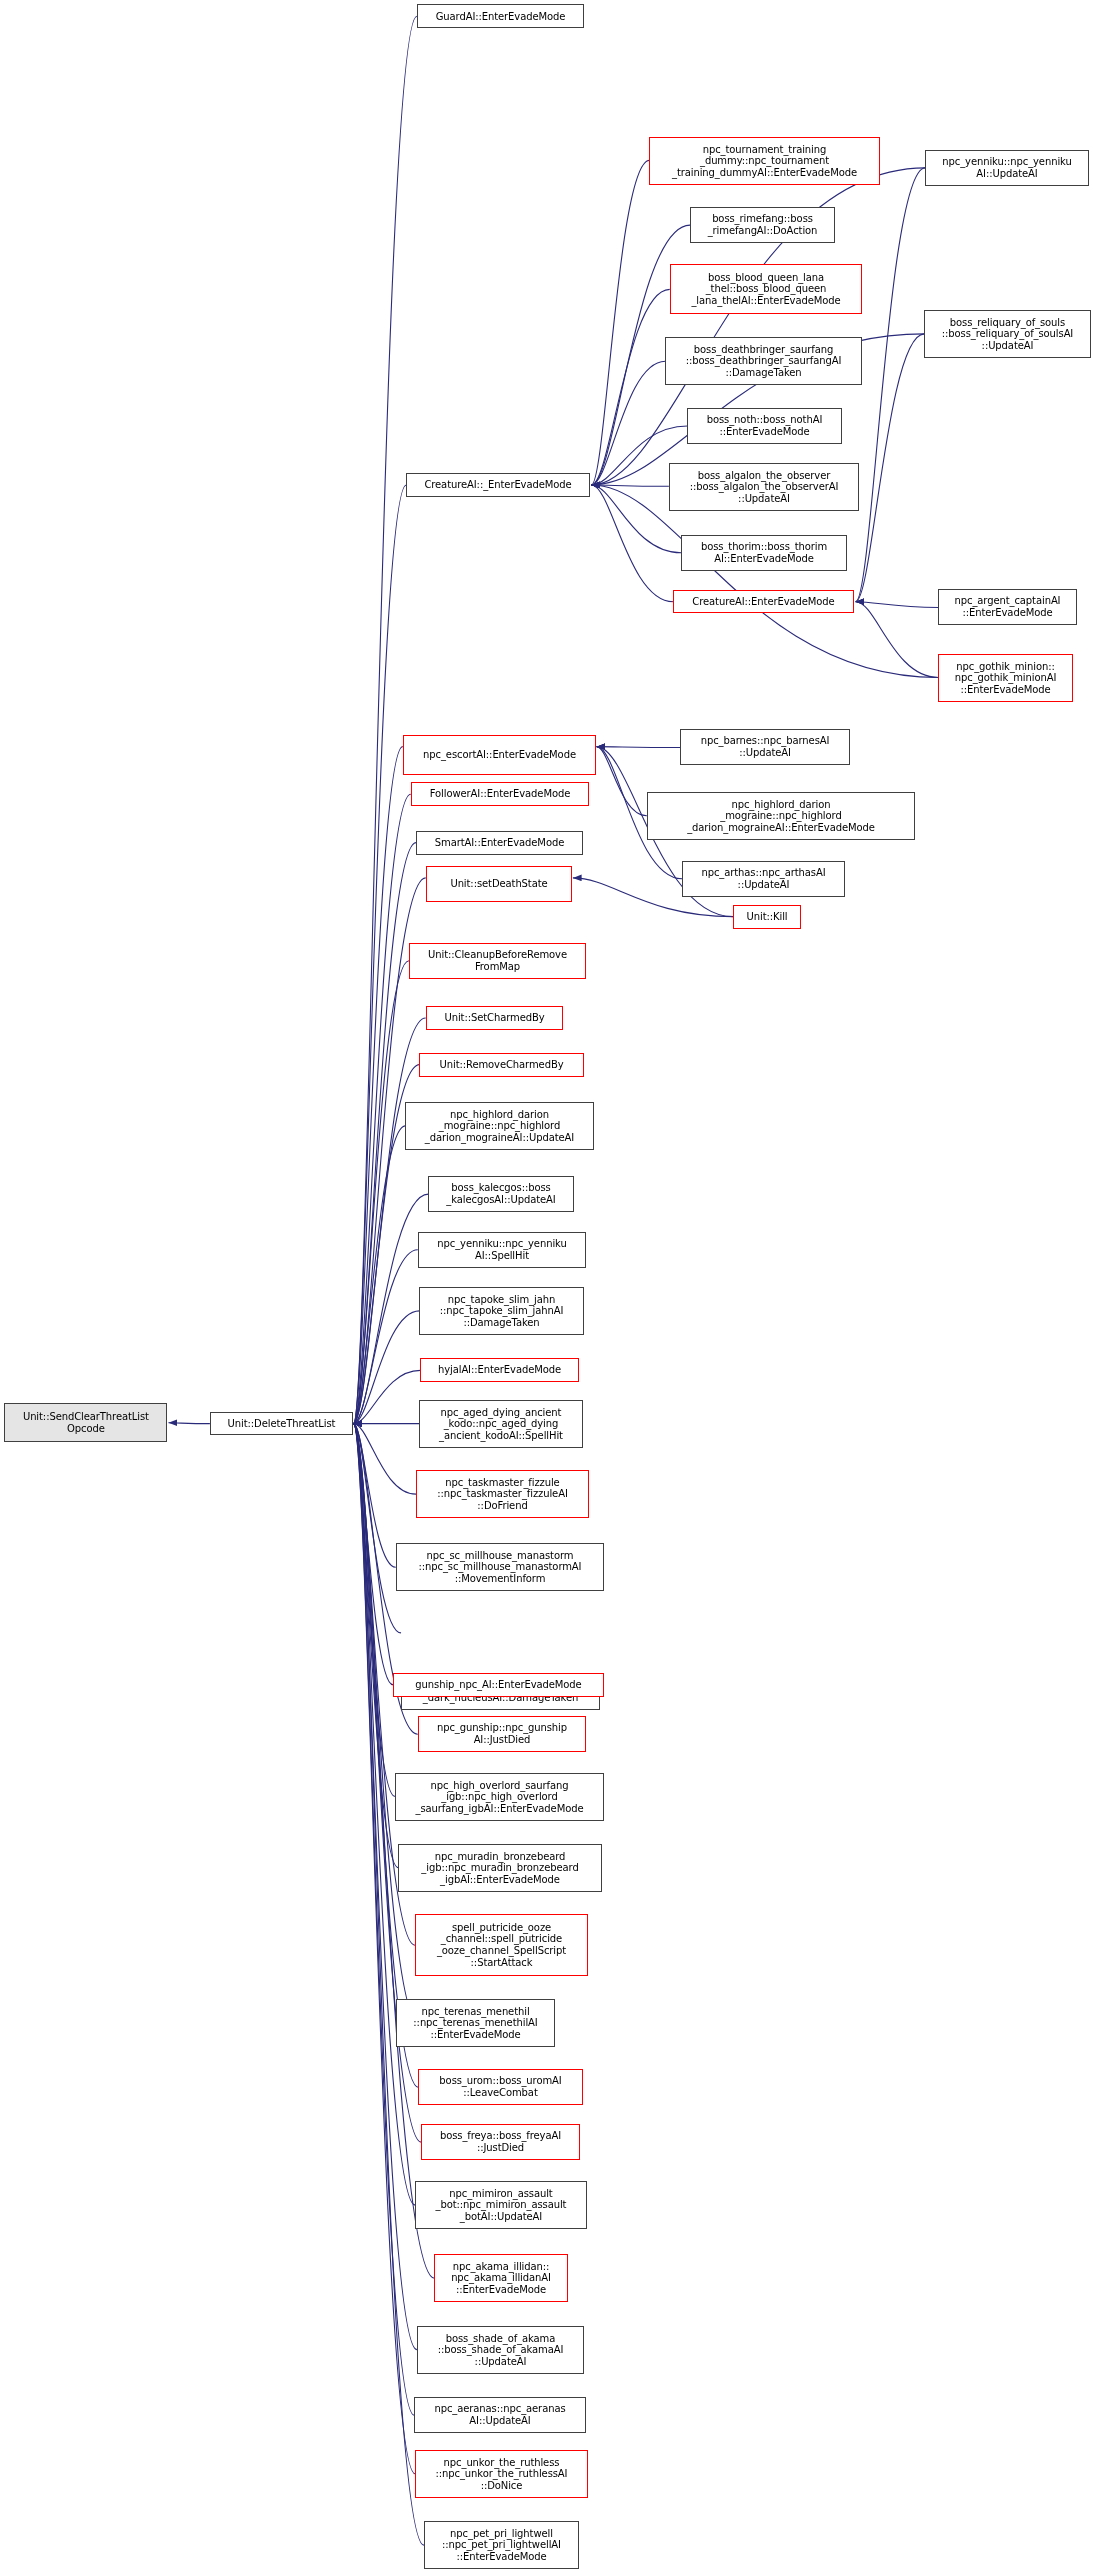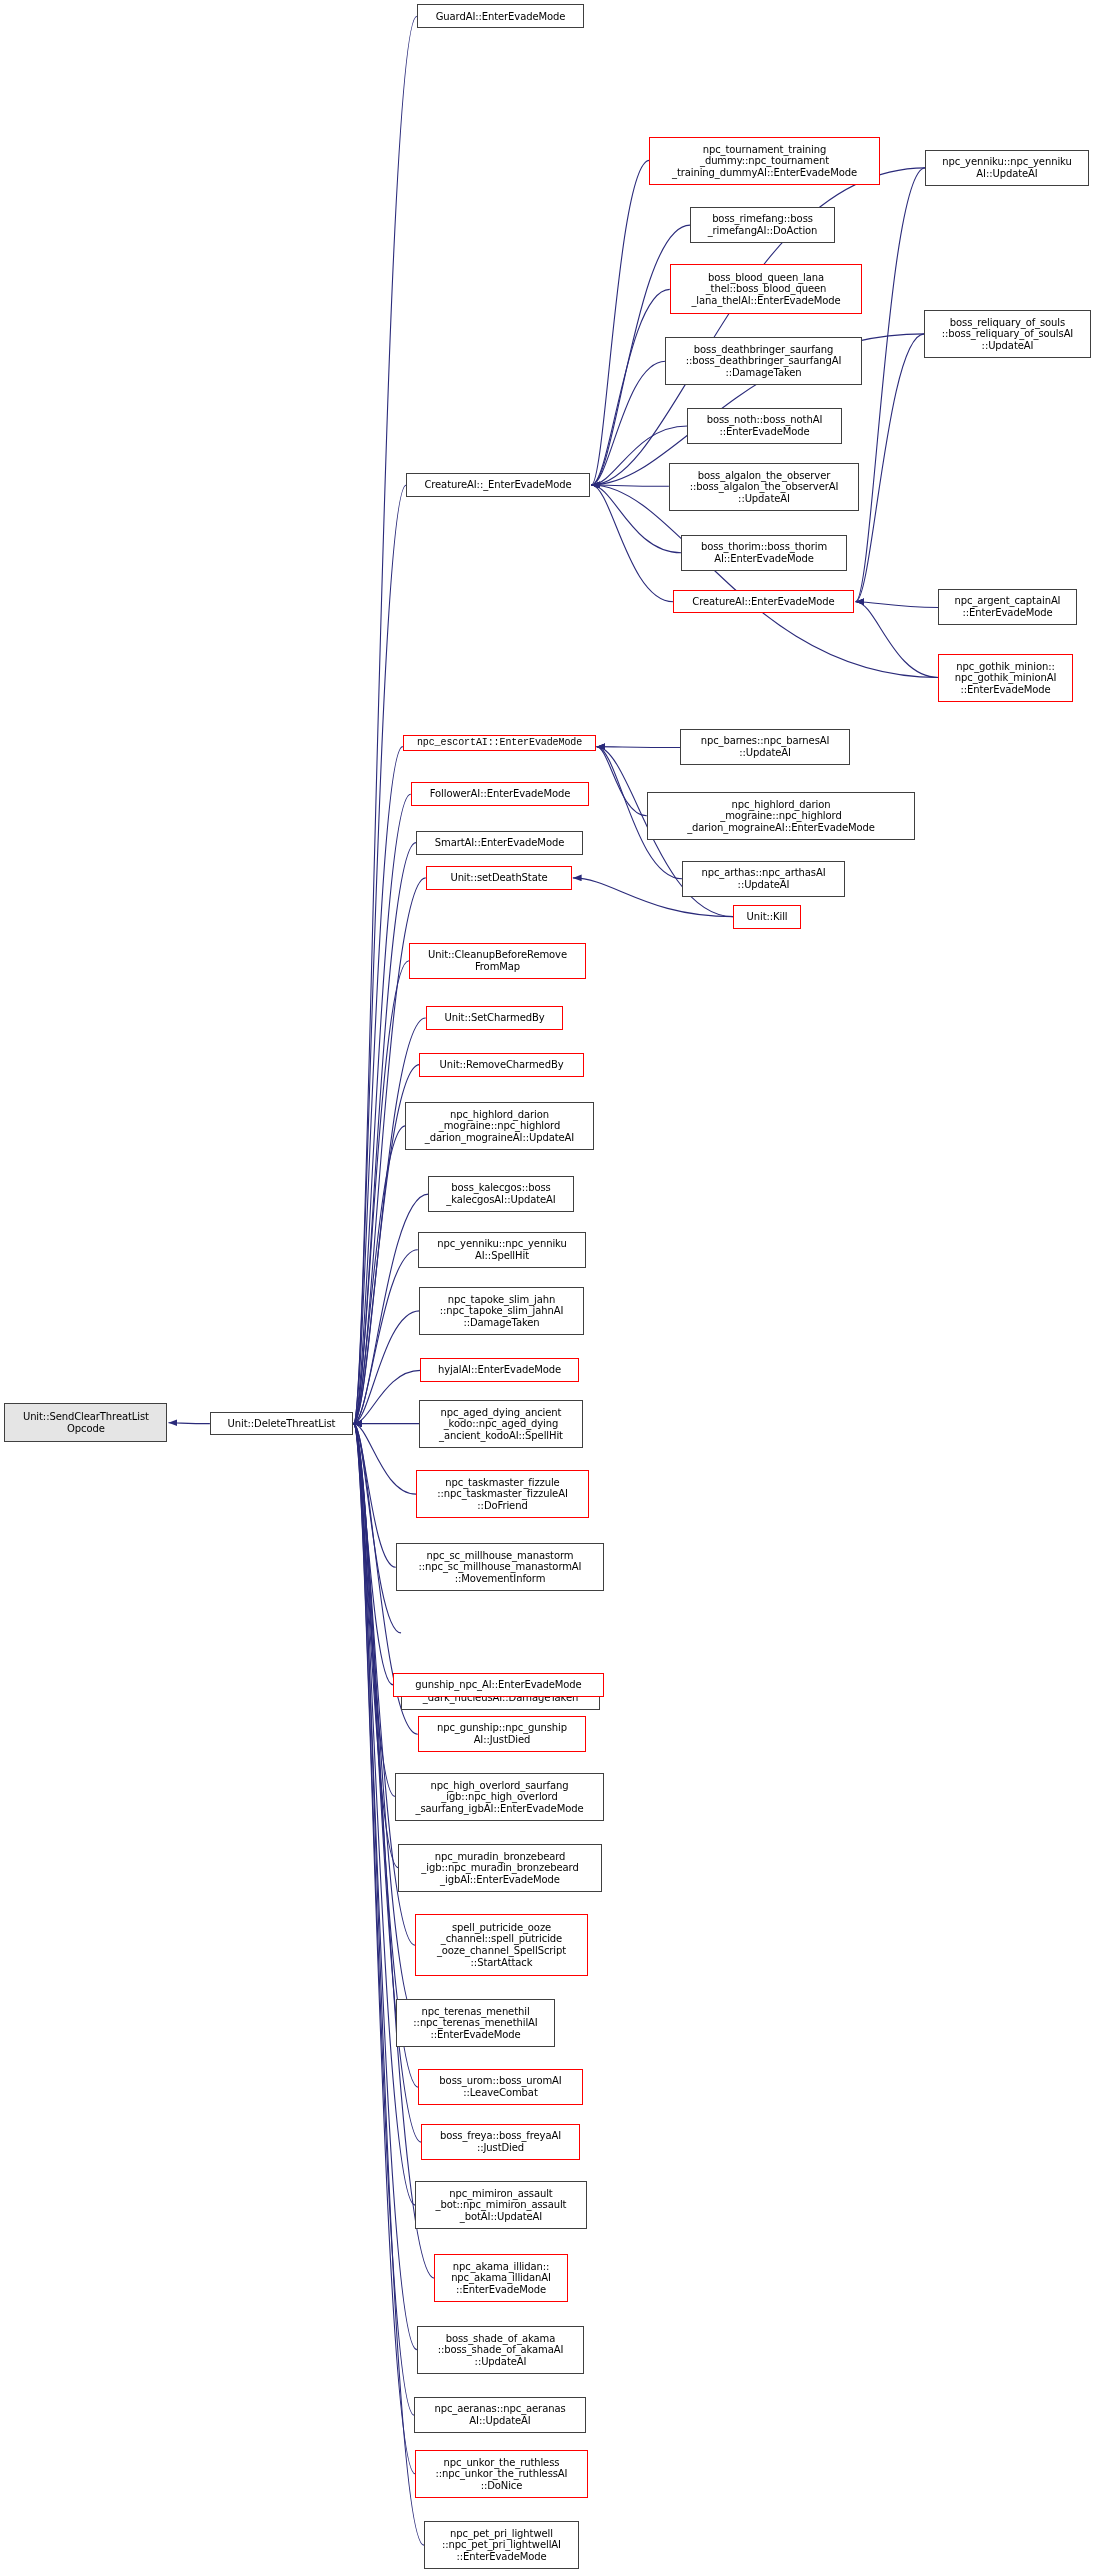--- a/index.html
+++ b/index.html
@@ -106,31 +106,31 @@
     <div class="node" style="left: 925px; top: 150px; width: 164px; height: 36px;">npc_yenniku::npc_yenniku
 AI::UpdateAI</div>
     <div class="node" style="left: 924px; top: 310px; width: 167px; height: 48px;">boss_reliquary_of_souls
 ::boss_reliquary_of_soulsAI
 ::UpdateAI</div>
     <div class="node" style="left: 938px; top: 589px; width: 139px; height: 36px;">npc_argent_captainAI
 ::EnterEvadeMode</div>
     <div class="node red" style="left: 938px; top: 654px; width: 135px; height: 48px;">npc_gothik_minion::
 npc_gothik_minionAI
 ::EnterEvadeMode</div>
-    <div class="node red" style="left: 403px; top: 735px; width: 193px; height: 16px; font-family: Liberation Mono, monospace;">npc_escortAI::EnterEvadeMode</div>
+    <div class="node red" style="left: 403px; top: 735px; width: 193px; height: 40px;">npc_escortAI::EnterEvadeMode</div>
     <div class="node" style="left: 680px; top: 729px; width: 170px; height: 36px;">npc_barnes::npc_barnesAI
 ::UpdateAI</div>
     <div class="node red" style="left: 411px; top: 782px; width: 178px; height: 24px;">FollowerAI::EnterEvadeMode</div>
     <div class="node" style="left: 647px; top: 792px; width: 268px; height: 48px;">npc_highlord_darion
 _mograine::npc_highlord
 _darion_mograineAI::EnterEvadeMode</div>
     <div class="node" style="left: 416px; top: 831px; width: 167px; height: 24px;">SmartAI::EnterEvadeMode</div>
     <div class="node" style="left: 682px; top: 861px; width: 163px; height: 36px;">npc_arthas::npc_arthasAI
 ::UpdateAI</div>
-    <div class="node red" style="left: 426px; top: 866px; width: 146px; height: 24px;">Unit::setDeathState</div>
+    <div class="node red" style="left: 426px; top: 866px; width: 146px; height: 36px;">Unit::setDeathState</div>
     <div class="node red" style="left: 733px; top: 905px; width: 68px; height: 24px;">Unit::Kill</div>
     <div class="node red" style="left: 409px; top: 943px; width: 177px; height: 36px;">Unit::CleanupBeforeRemove
 FromMap</div>
     <div class="node red" style="left: 426px; top: 1006px; width: 137px; height: 24px;">Unit::SetCharmedBy</div>
     <div class="node red" style="left: 419px; top: 1053px; width: 165px; height: 24px;">Unit::RemoveCharmedBy</div>
     <div class="node" style="left: 405px; top: 1102px; width: 189px; height: 48px;">npc_highlord_darion
 _mograine::npc_highlord
 _darion_mograineAI::UpdateAI</div>
     <div class="node" style="left: 428px; top: 1176px; width: 146px; height: 36px;">boss_kalecgos::boss
 _kalecgosAI::UpdateAI</div>

